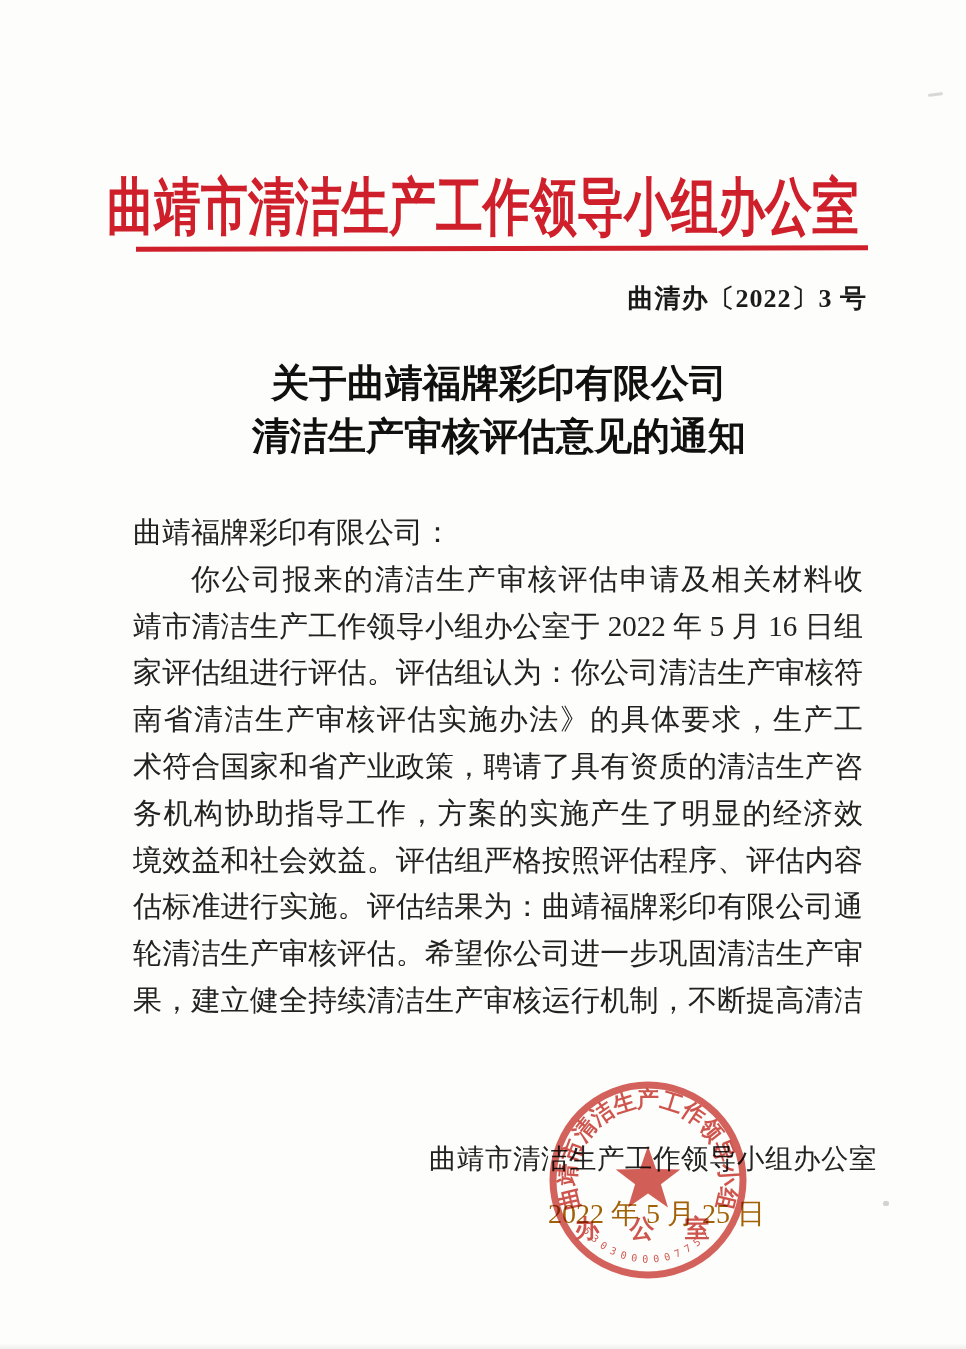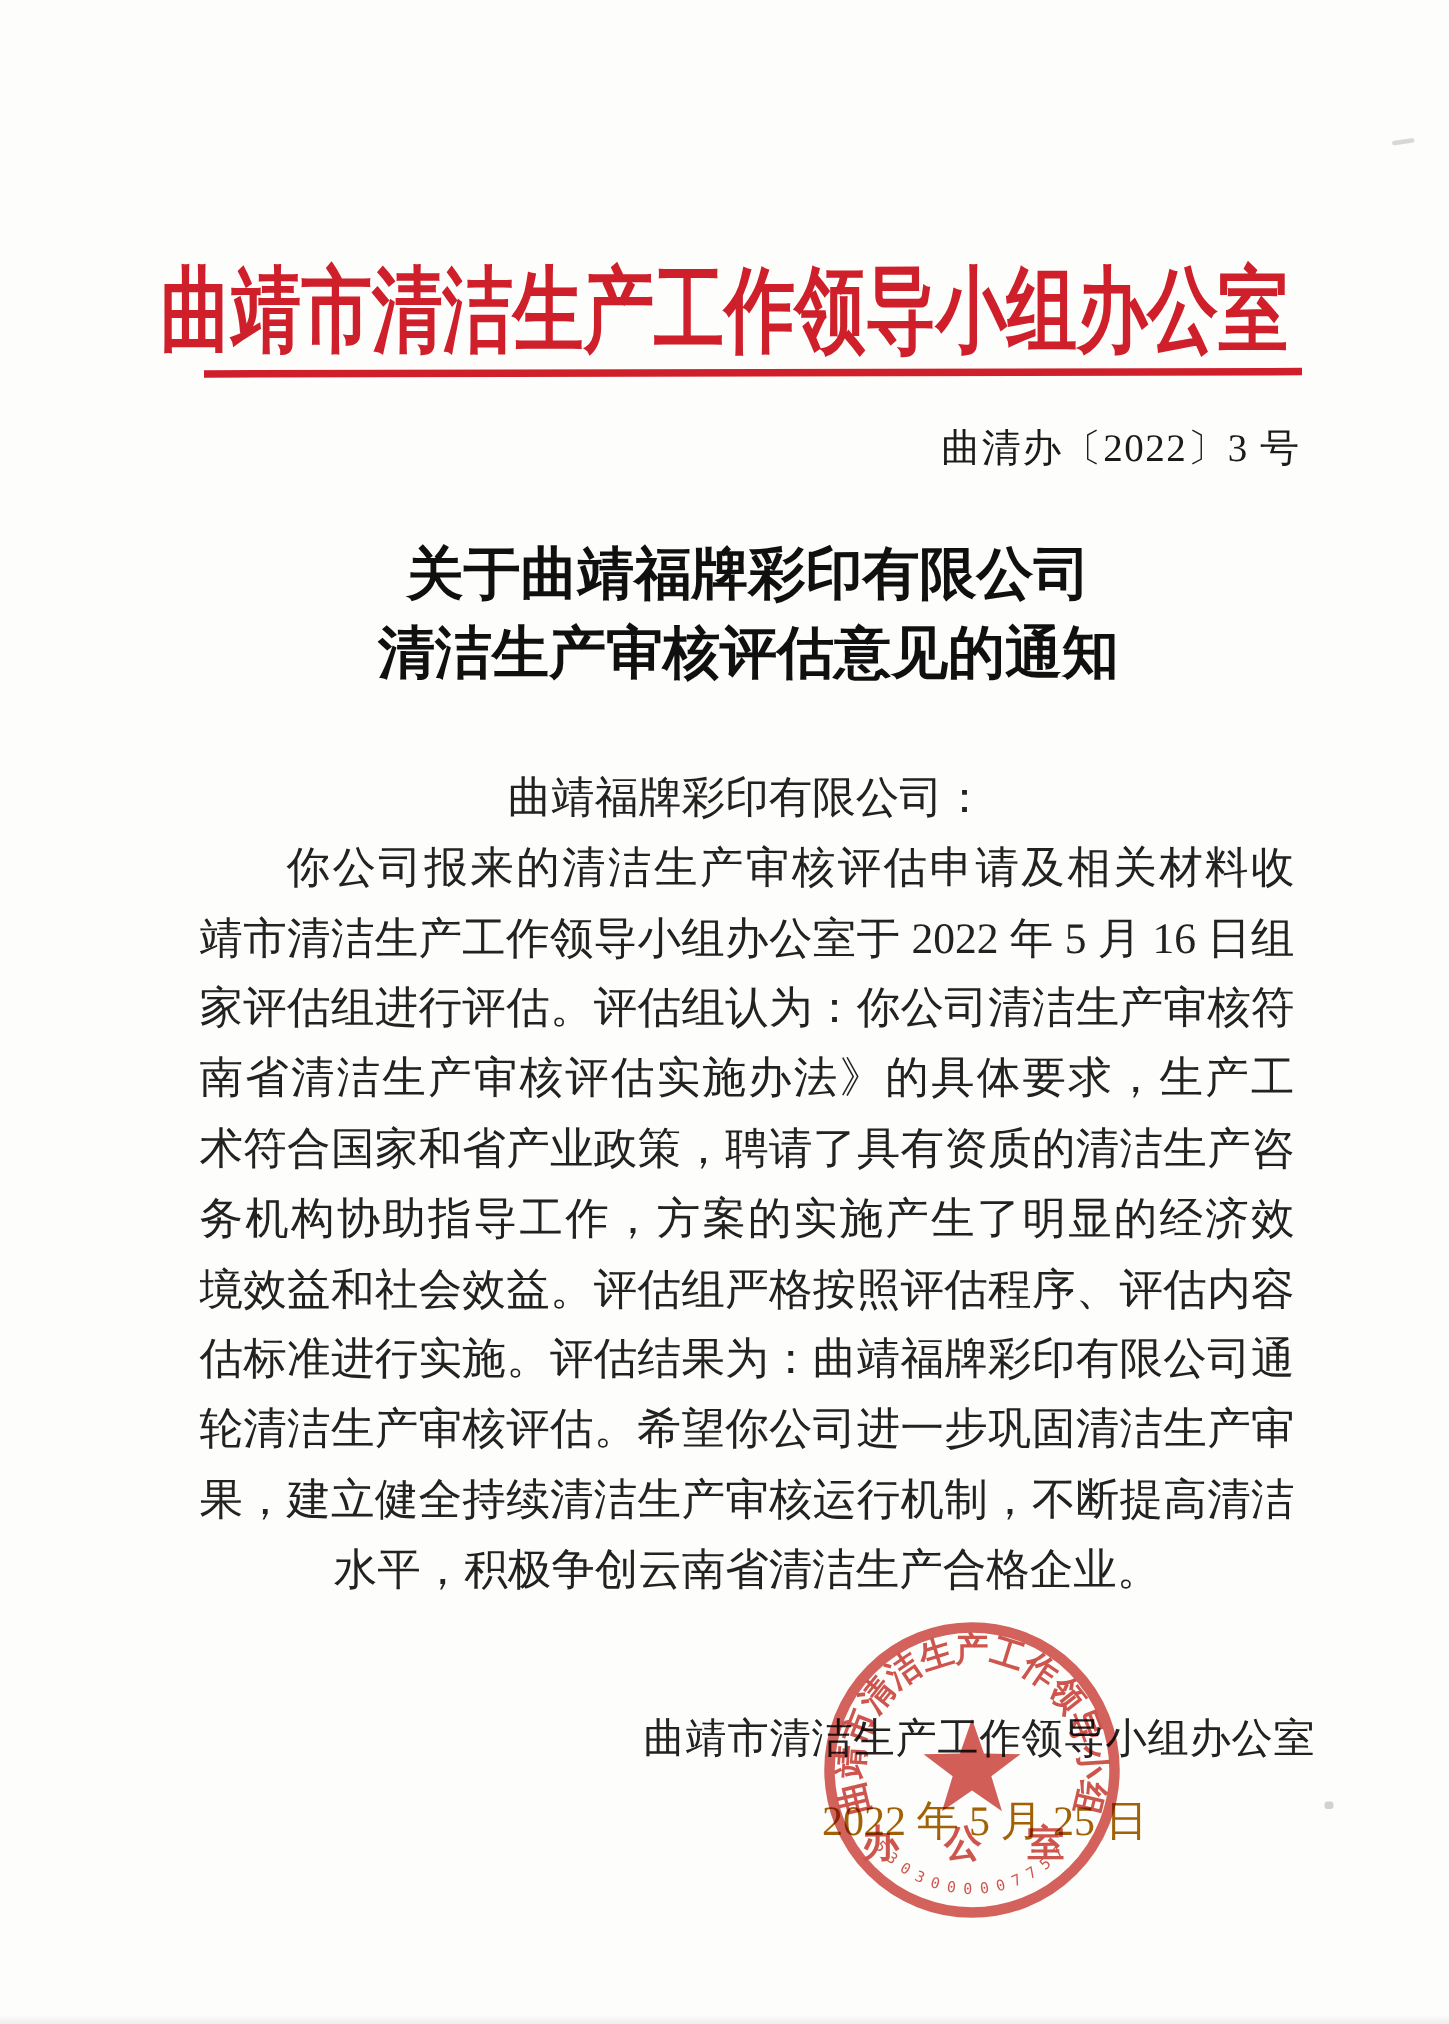--- a/index.html
+++ b/index.html
@@ -13,29 +13,29 @@
     background:linear-gradient(to top,rgba(0,0,0,.06),rgba(0,0,0,0));pointer-events:none;}
 
   .header{
     position:absolute;top:166px;left:0;width:100%;text-align:center;
     color:var(--red,#ce1f2b);font-size:47px;font-weight:bold;letter-spacing:0px;
     transform:scaleY(1.32);transform-origin:50% 0;white-space:nowrap;
   }
   .redline{position:absolute;left:136px;top:246px;width:732px;height:5px;
     background:var(--red,#ce1f2b);transform:rotate(-0.12deg);}
 
-  .docnum{position:absolute;top:281px;right:99px;font-size:26px;letter-spacing:1px;white-space:nowrap;}
+  .docnum{position:absolute;top:281px;right:99px;font-size:26px;letter-spacing:1px;white-space:nowrap;font-weight:bold;}
 
   .title{position:absolute;top:357px;left:0;width:100%;text-align:center;
     font-size:38px;font-weight:bold;line-height:53px;color:#101010;
     transform:translateX(16px);}
 
   .bodytext{position:absolute;left:133px;top:509px;width:730px;
     font-size:29px;line-height:46.8px;color:#222;}
-  .bodytext .line{height:46.8px;overflow:hidden;text-align:center;}
+  .bodytext .line{height:46.8px;overflow:hidden;}
   .bodytext .j{text-align:justify;text-align-last:justify;text-justify:inter-character;}
   .bodytext .indent{text-indent:58px;}
 
   .sig{position:absolute;left:429px;top:1141px;font-size:27.5px;letter-spacing:0.5px;color:#222;white-space:nowrap;}
   .date{position:absolute;left:548px;top:1195px;font-size:28px;color:#a16207;white-space:nowrap;}
 
   .seal{position:absolute;left:546px;top:1078px;width:204px;height:204px;
     mix-blend-mode:multiply;opacity:.86;filter:blur(.3px);}
   .seal .ring{stroke:var(--sealred,#cb3a31);}
   .seal text{fill:var(--sealred,#cb3a31);}
@@ -69,21 +69,20 @@
     <div class="line j indent">你公司报来的清洁生产审核评估申请及相关材料收悉。曲</div>
     <div class="line j">靖市清洁生产工作领导小组办公室于 2022 年 5 月 16 日组成专</div>
     <div class="line j">家评估组进行评估。评估组认为：你公司清洁生产审核符合《云</div>
     <div class="line j">南省清洁生产审核评估实施办法》的具体要求，生产工艺、技</div>
     <div class="line j">术符合国家和省产业政策，聘请了具有资质的清洁生产咨询服</div>
     <div class="line j">务机构协助指导工作，方案的实施产生了明显的经济效益、环</div>
     <div class="line j">境效益和社会效益。评估组严格按照评估程序、评估内容和评</div>
     <div class="line j">估标准进行实施。评估结果为：曲靖福牌彩印有限公司通过本</div>
     <div class="line j">轮清洁生产审核评估。希望你公司进一步巩固清洁生产审核成</div>
     <div class="line j">果，建立健全持续清洁生产审核运行机制，不断提高清洁生产</div>
-    <div class="line">水平，积极争创云南省清洁生产合格企业。</div>
   </div>
 
   <div class="sig">曲靖市清洁生产工作领导小组办公室</div>
   <div class="date">2022 年 5 月 25 日</div>
 
   <svg class="seal" viewBox="0 0 204 204" xmlns="http://www.w3.org/2000/svg">
     <circle class="ring" cx="102" cy="102" r="95" fill="none" stroke-width="7" stroke-opacity="0.92"></circle>
     <path id="sealTopArc" d="M 35,131 A 73,73 0 1 1 169,131" fill="none"></path>
     <path id="sealBottomArc" d="M 23,127 A 83,83 0 0 0 181,127" fill="none"></path>
     <text class="ringtext" font-size="23" text-anchor="middle">

